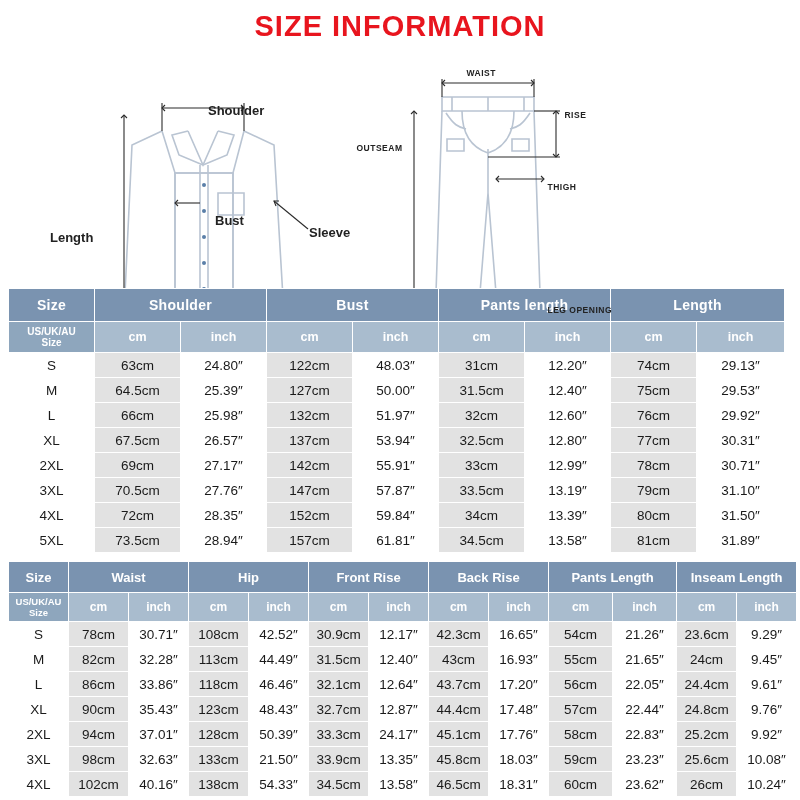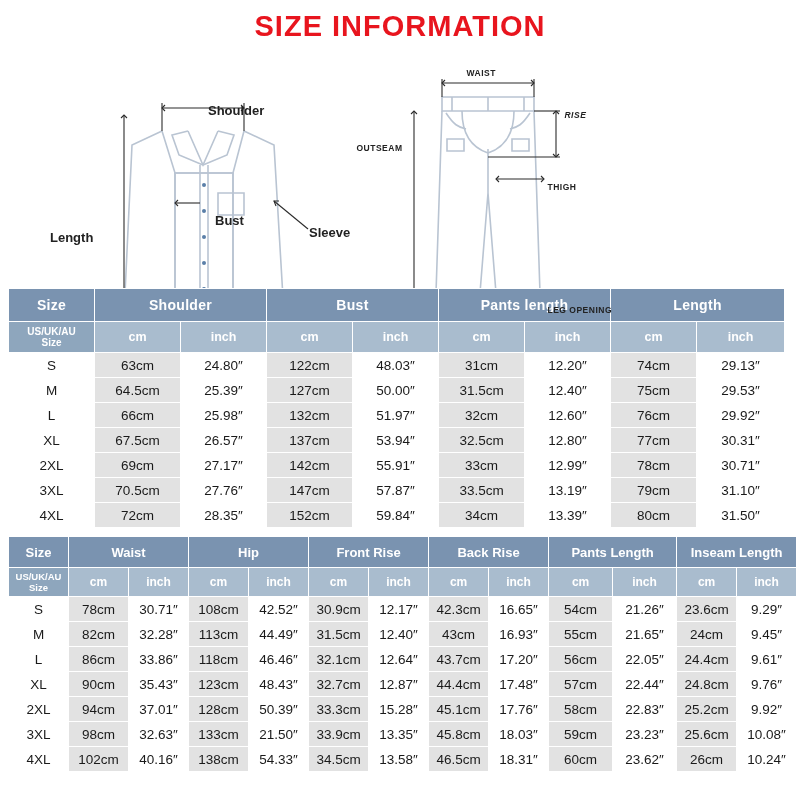--- a/index.html
+++ b/index.html
@@ -199,21 +199,21 @@
           <path d="M112 126 L160 126"></path>
           <path d="M115 123 L112 126 L115 129"></path>
           <path d="M157 123 L160 126 L157 129"></path>
 
           <path d="M112 240 L156 240"></path>
           <path d="M134 240 L134 258"></path>
           <path d="M134 258 L160 258"></path>
         </g>
       </svg>
       <div class="tiny-label" style="left:82px;top:15px;">WAIST</div>
-      <div class="tiny-label" style="left:180px;top:57px;font-style:italic;">RISE</div>
+      <div class="tiny-label" style="left:180px;top:57px;">RISE</div>
       <div class="tiny-label" style="left:-28px;top:90px;">OUTSEAM</div>
       <div class="tiny-label" style="left:163px;top:129px;">THIGH</div>
       <div class="tiny-label" style="left:163px;top:252px;">LEG OPENING</div>
     </div>
   </div>
 
   <table>
     <colgroup>
       <col style="width:86px">
         <col style="width:86px">
@@ -317,20 +317,31 @@
       <tr>
         <td class="sizecol">4XL</td>
         <td class="shade">72cm</td>
         <td>28.35″</td>
         <td class="shade">152cm</td>
         <td>59.84″</td>
         <td class="shade">34cm</td>
         <td>13.39″</td>
         <td class="shade">80cm</td>
         <td colspan="2">31.50″</td>
+      </tr>
+      <tr>
+        <td class="sizecol">5XL</td>
+        <td class="shade">73.5cm</td>
+        <td>28.94″</td>
+        <td class="shade">157cm</td>
+        <td>61.81″</td>
+        <td class="shade">34.5cm</td>
+        <td>13.58″</td>
+        <td class="shade">81cm</td>
+        <td colspan="2">31.89″</td>
       </tr>
     </tbody>
   </table>
 
   <div class="tbl-gap"></div>
 
   <table>
     <colgroup>
       <col style="width:60px">
       <col style="width:60px">
@@ -435,21 +446,21 @@
         <td class="shade">24.8cm</td>
         <td>9.76″</td>
       </tr>
       <tr>
         <td class="sizecol">2XL</td>
         <td class="shade">94cm</td>
         <td>37.01″</td>
         <td class="shade">128cm</td>
         <td>50.39″</td>
         <td class="shade">33.3cm</td>
-        <td>15.28″</td>
+        <td>24.17″</td>
         <td class="shade">45.1cm</td>
         <td>17.76″</td>
         <td class="shade">58cm</td>
         <td>22.83″</td>
         <td class="shade">25.2cm</td>
         <td>9.92″</td>
       </tr>
       <tr>
         <td class="sizecol">3XL</td>
         <td class="shade">98cm</td>

